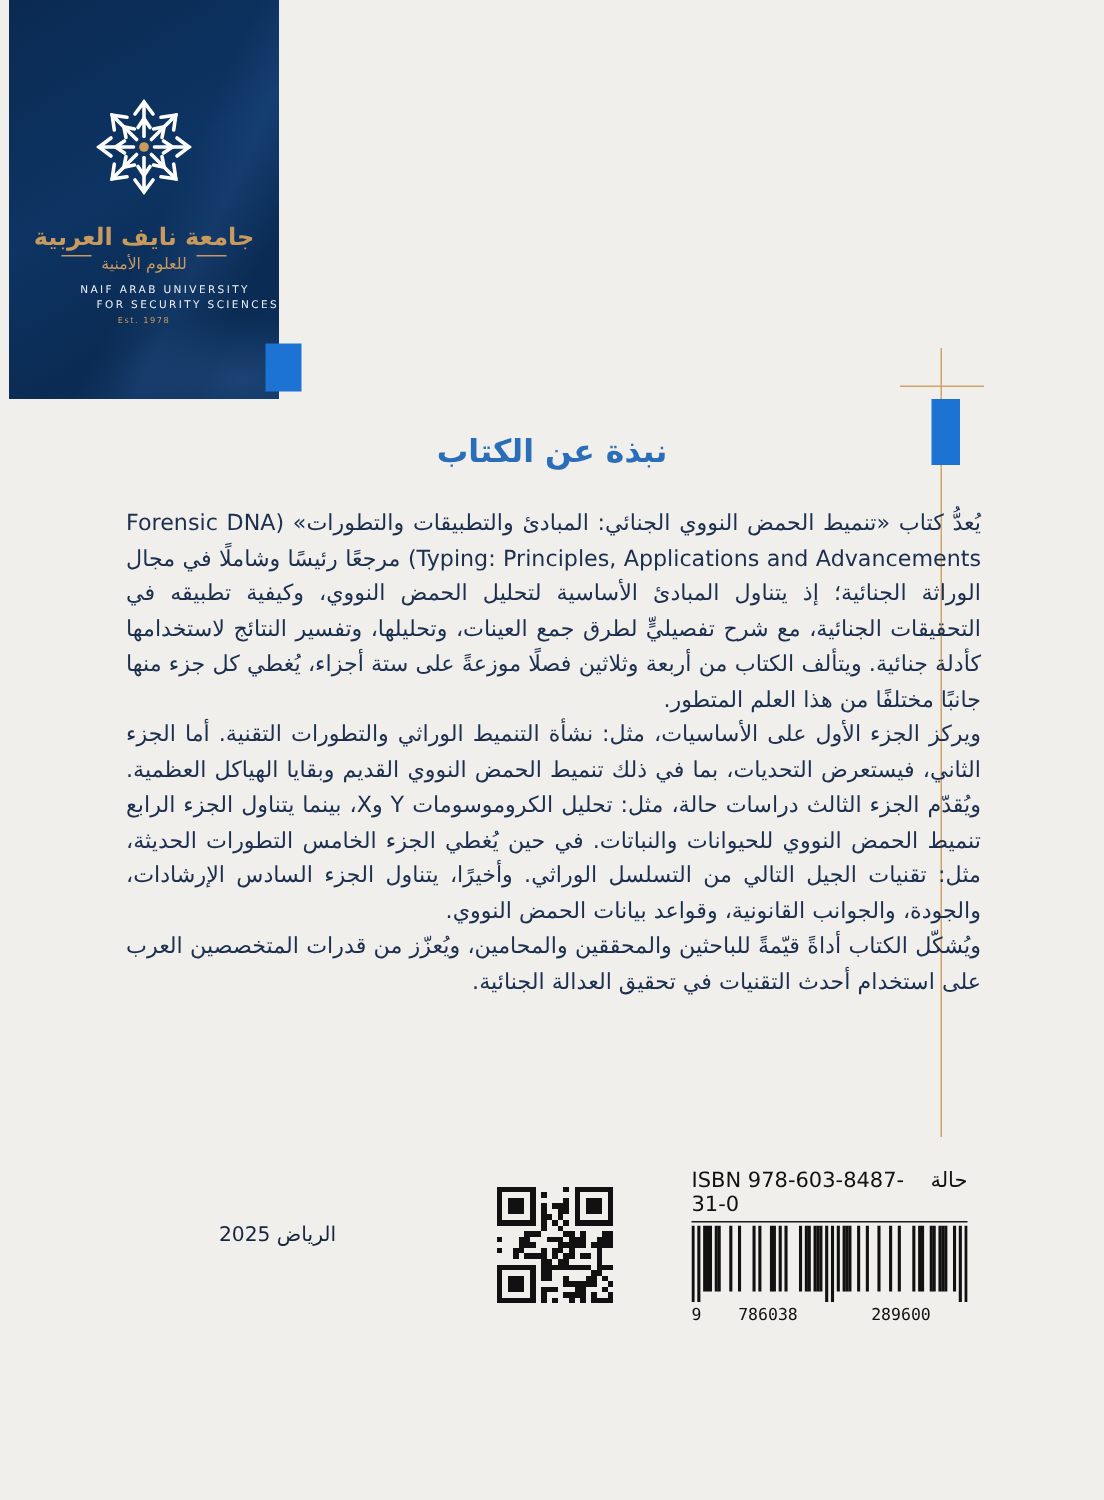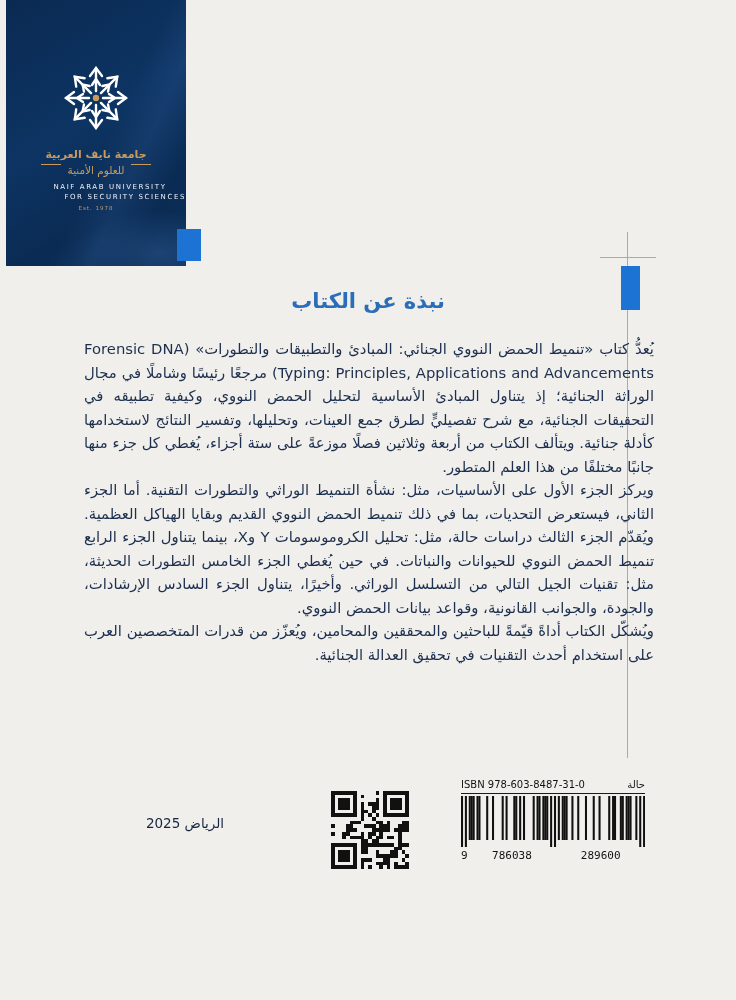--- a/index.html
+++ b/index.html
@@ -8,21 +8,21 @@
 
   
   .panel{position:absolute;left:6px;top:0;width:180px;height:266px;
          background:linear-gradient(150deg,#0a2a52 0%,#0d3463 45%,#0a2b53 75%,#0c3059 100%);
          overflow:hidden;}
   .panel-deco{position:absolute;left:0;top:0;width:100%;height:100%;
          background:
            radial-gradient(120px 60px at 85% 95%, rgba(70,120,190,.28), transparent 70%),
            linear-gradient(115deg, transparent 55%, rgba(60,110,180,.18) 68%, transparent 82%);}
   .logo-star{display:block;margin:56px auto 4px;}
-  .logo-ar1{position:relative;font-size:11px;font-weight:bold;color:#c89a5e;text-align:center;margin-top:8px;direction:rtl;}
+  .logo-ar1{position:relative;font-size:16px;font-weight:bold;color:#c89a5e;text-align:center;margin-top:8px;direction:rtl;}
   .logo-ar2-row{position:relative;display:flex;align-items:flex-start;justify-content:center;gap:7px;margin-top:3px;}
   .gold-rule{width:20px;height:1px;background:#c89a5e;}
   .logo-ar2{font-size:10.5px;color:#c89a5e;direction:rtl;}
   .logo-en1{position:relative;font-size:7px;letter-spacing:1.6px;color:#eef2f7;text-align:center;margin-top:7px;margin-left:28px;}
   .logo-en2{position:relative;font-size:7px;letter-spacing:1.6px;color:#eef2f7;text-align:right;margin-top:2px;}
   .logo-est{position:relative;font-size:5.5px;letter-spacing:1px;color:#c89a5e;text-align:center;margin-top:4px;}
 
   
   .accent-sq{position:absolute;left:177px;top:229px;width:24px;height:32px;background:#1d73d4;}
   .vline{position:absolute;left:627px;top:232px;width:1px;height:526px;background:#d0a468;}
@@ -36,21 +36,21 @@
          text-align:justify;font-size:14.8px;line-height:23.5px;color:#1d2f4e;}
   .body-text p{margin:0;}
 
   
   .publisher{position:absolute;left:100px;top:798px;width:170px;text-align:center;direction:rtl;color:#16263f;}
   .pub-name{font-size:16px;font-weight:bold;}
   .pub-year{font-size:13.5px;margin-top:17px;}
   .qr{position:absolute;left:331px;top:791px;width:78px;height:78px;}
   .barcode{position:absolute;left:461px;top:779px;width:184px;color:#111;}
   .bc-label{display:flex;justify-content:space-between;align-items:baseline;
-            font-size:10px;padding-bottom:3px;border-bottom:1.5px solid #1a1a1a;}
+            font-size:14px;padding-bottom:3px;border-bottom:1.5px solid #1a1a1a;}
   .bc-label .ar{direction:rtl;}
   .bc-bars{display:block;margin-top:2px;}
   .bc-digits{display:flex;margin-top:1px;font-family:"DejaVu Sans Mono",monospace;font-size:11px;}
   .bc-digits .d1{flex:0 0 auto;}
   .bc-digits .d2,.bc-digits .d3{flex:1;text-align:center;}
 </style>
 </head>
 <body>
 
 <div class="page">

